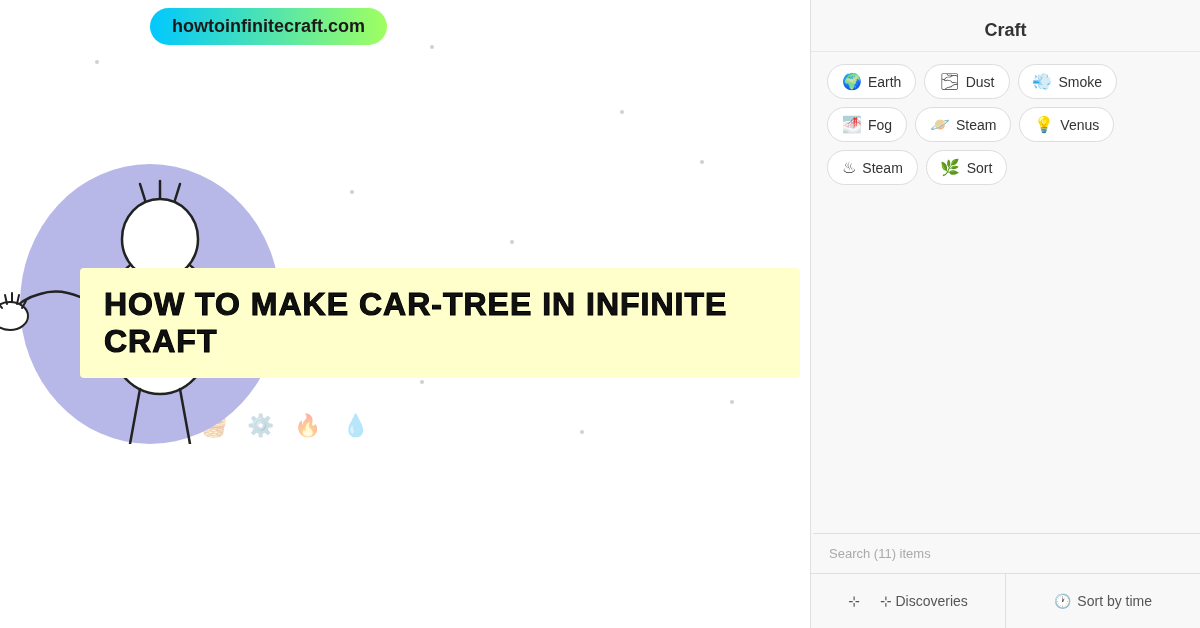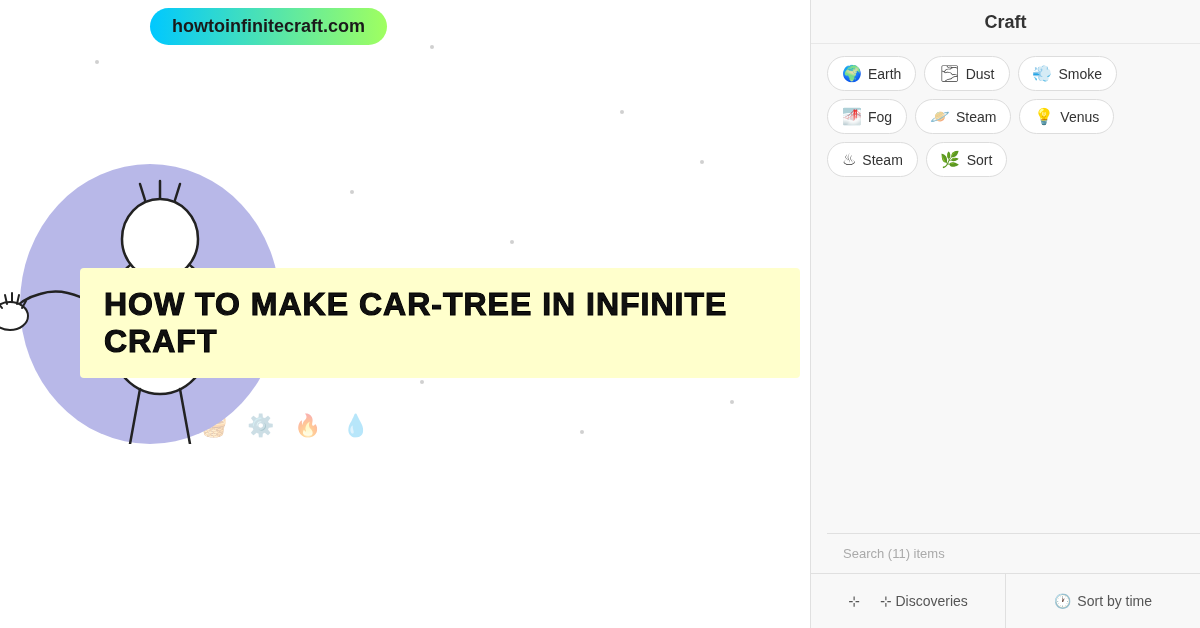--- a/index.html
+++ b/index.html
@@ -94,21 +94,21 @@
       top: 0;
       width: 390px;
       height: 628px;
       background: #f8f8f8;
       border-left: 1px solid #e0e0e0;
     }
 
     
     .craft-header {
       text-align: center;
-      padding: 12px 0 10px;
+      padding: 20px 0 10px;
       font-size: 18px;
       font-weight: 600;
       color: #333;
       border-bottom: 1px solid #e8e8e8;
     }
 
     
     .ingredients-grid {
       padding: 12px 16px;
       display: flex;
@@ -177,21 +177,21 @@
       font-size: 14px;
       font-weight: 500;
       color: #555;
       cursor: pointer;
     }
 
     
     .search-hint {
       position: absolute;
       bottom: 55px;
-      left: 16px;
+      left: 2px;
       right: 0;
       height: 40px;
       display: flex;
       align-items: center;
       padding: 0 16px;
       border-top: 1px solid #e0e0e0;
       font-size: 13px;
       color: #aaa;
     }
   </style>

